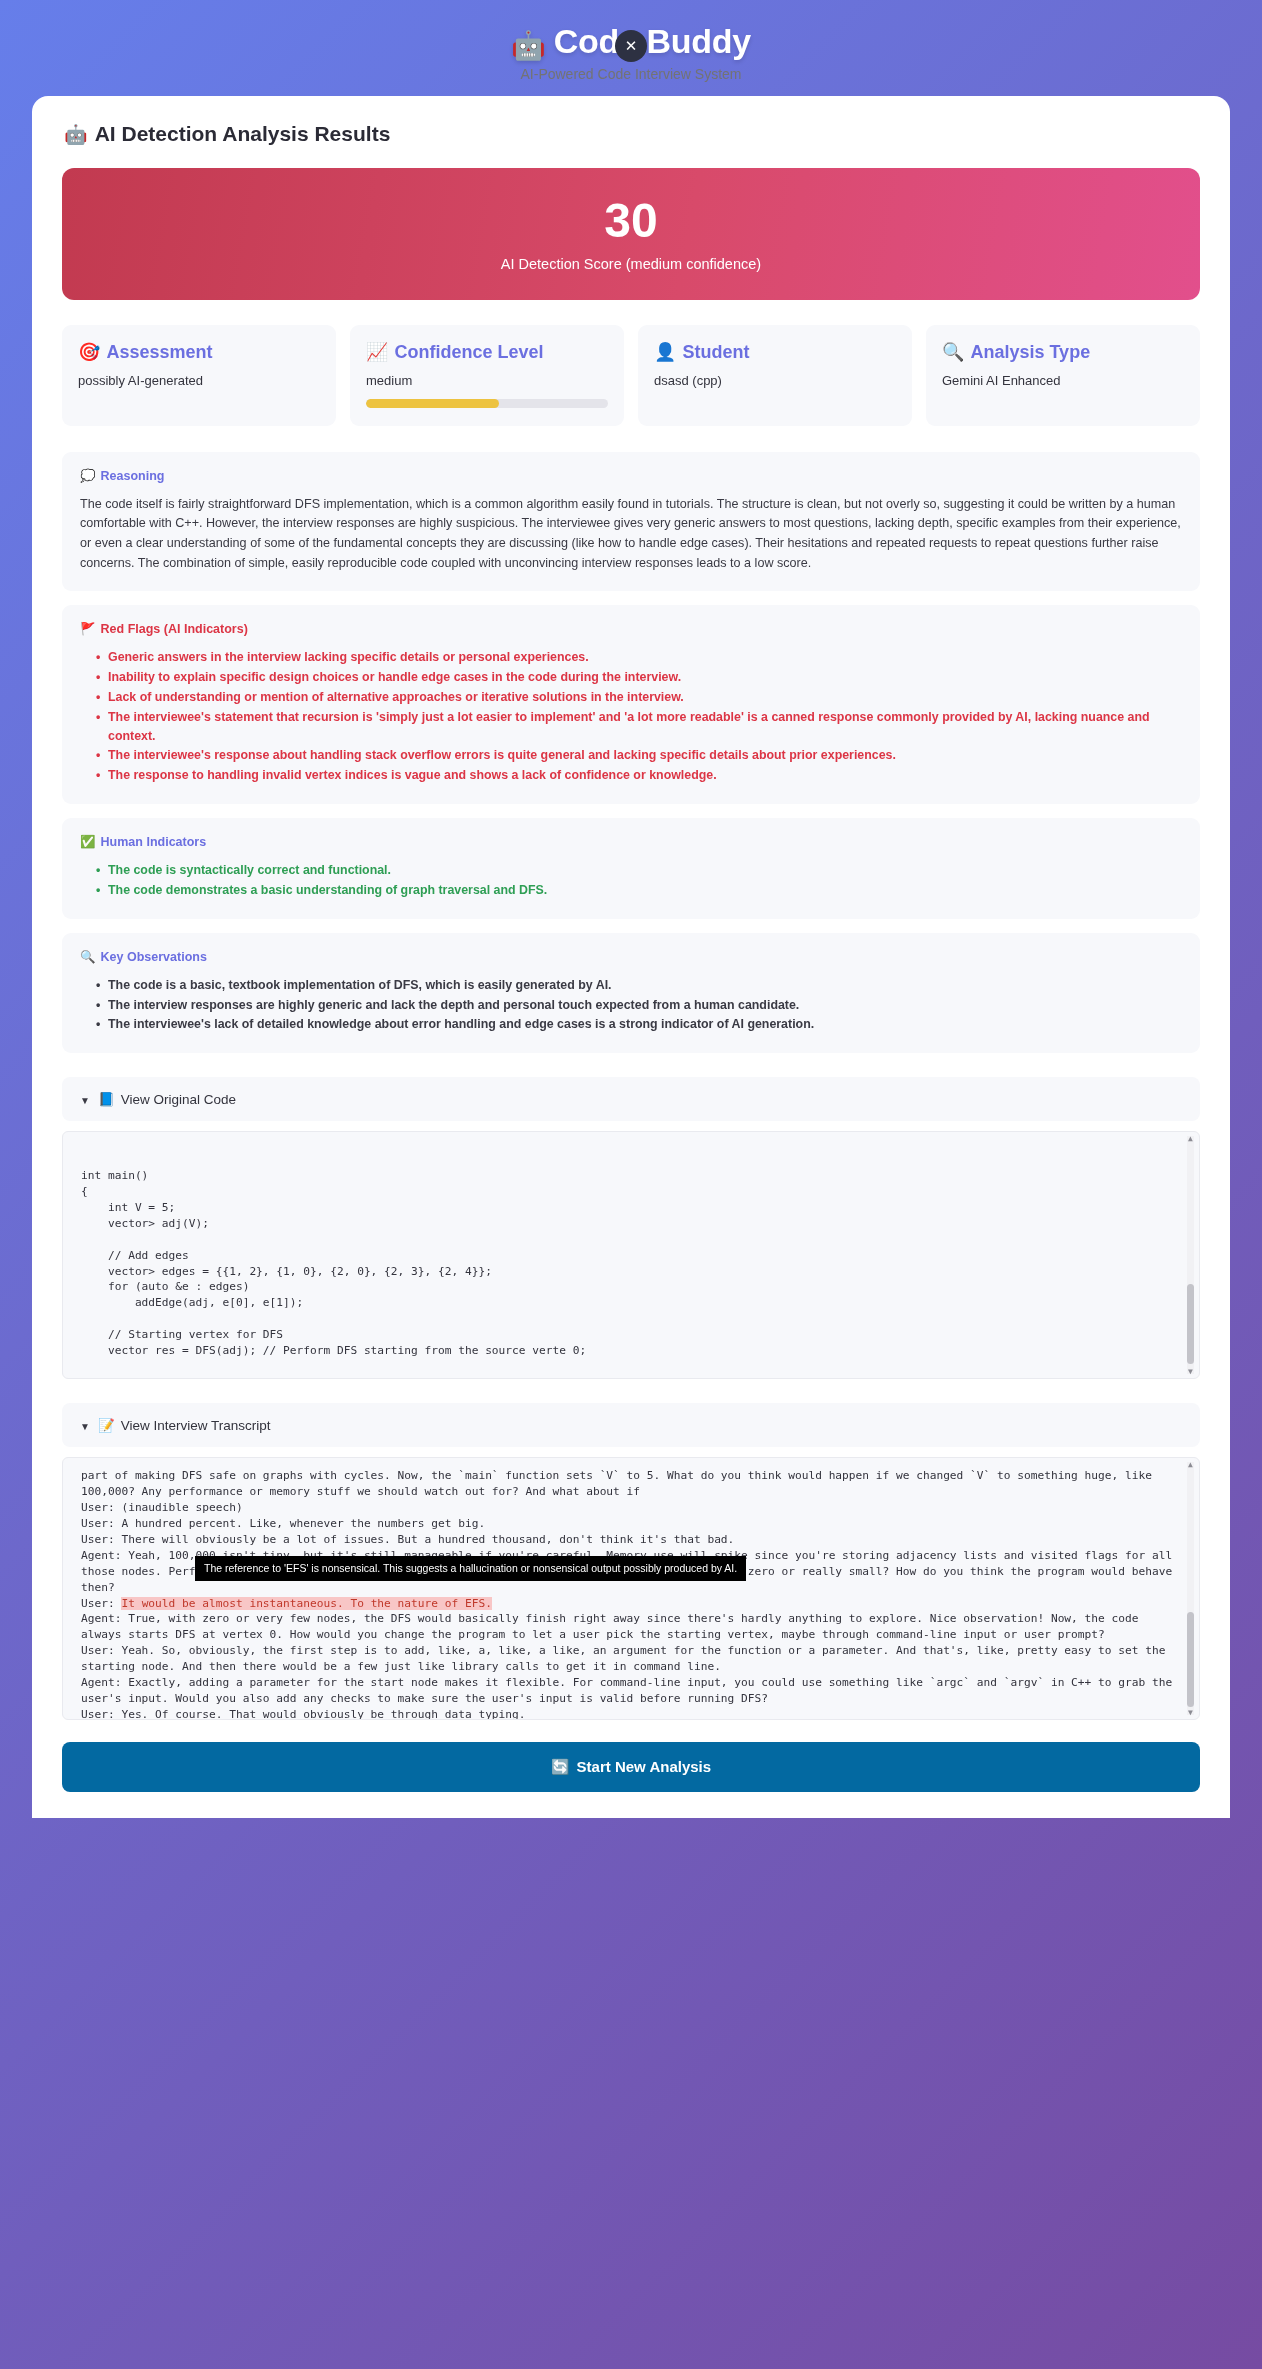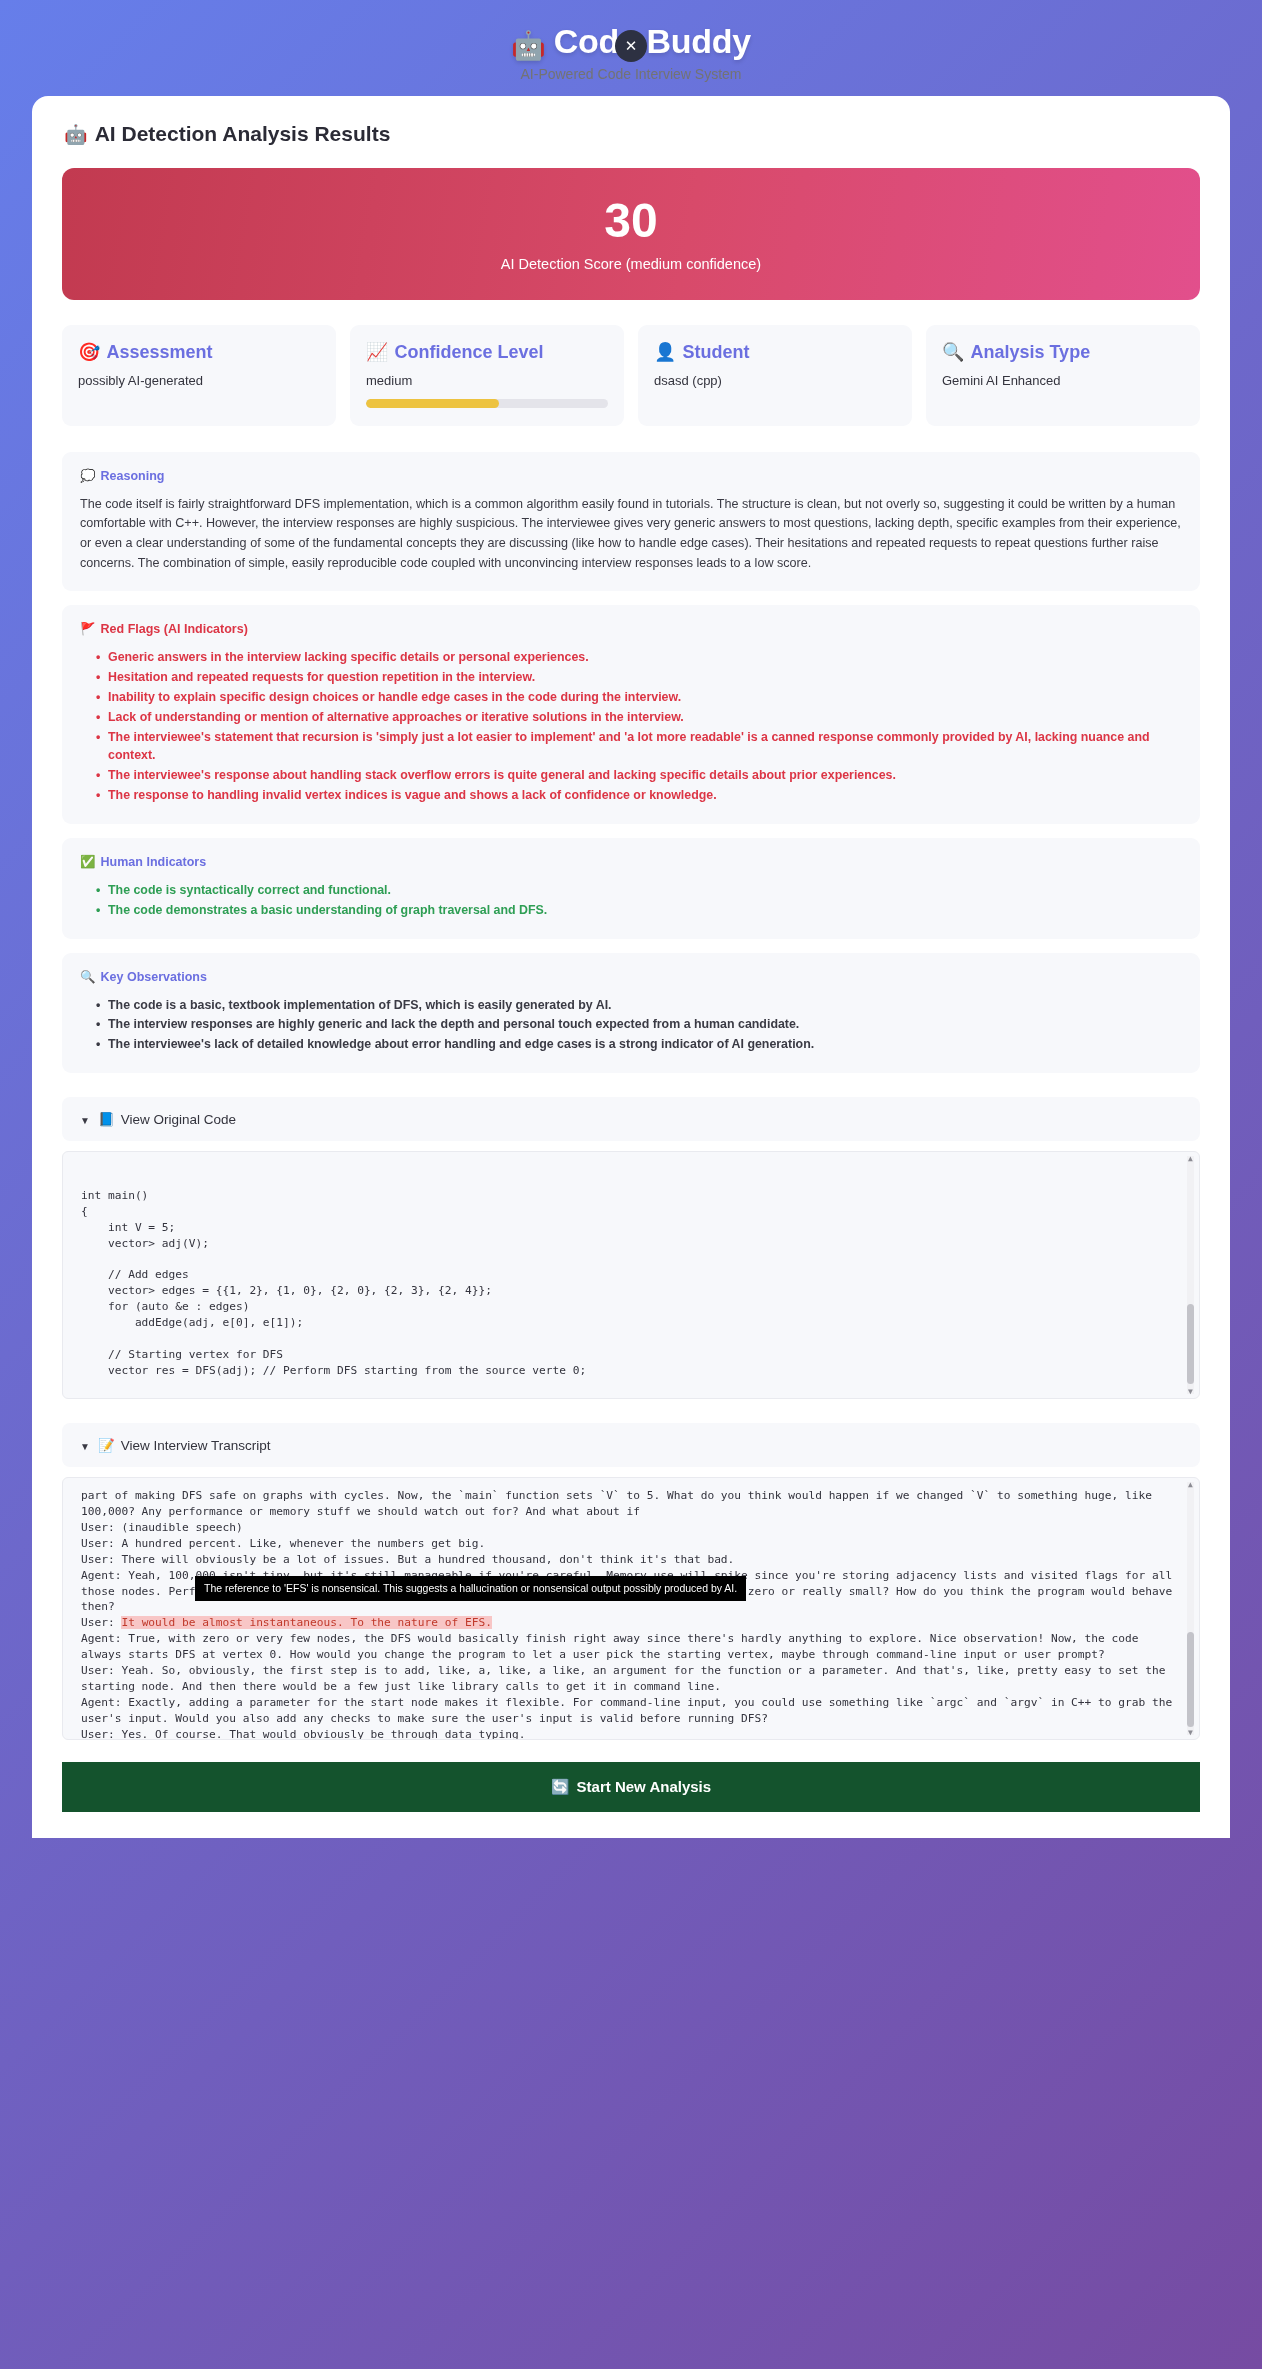--- a/index.html
+++ b/index.html
@@ -256,24 +256,24 @@
     z-index: 20;
   }
 
   
   .footer-wrap {
     padding: 22px 0 26px 0;
   }
   .start-btn {
     display: block;
     width: 100%;
-    background: #14532d;
+    background: #0369a1;
     color: #ffffff;
     border: none;
-    border-radius: 0;
+    border-radius: 8px;
     padding: 16px 10px;
     font-size: 15px;
     font-weight: bold;
     font-family: "Liberation Sans", sans-serif;
     cursor: pointer;
   }
   .start-btn .ico { margin-right: 7px; }
 </style>
 </head>
 <body>
@@ -333,21 +333,20 @@
     </div>
     <div class="reasoning-text">The code itself is fairly straightforward DFS implementation, which is a common algorithm easily found in tutorials. The structure is clean, but not overly so, suggesting it could be written by a human comfortable with C++. However, the interview responses are highly suspicious. The interviewee gives very generic answers to most questions, lacking depth, specific examples from their experience, or even a clear understanding of some of the fundamental concepts they are discussing (like how to handle edge cases). Their hesitations and repeated requests to repeat questions further raise concerns. The combination of simple, easily reproducible code coupled with unconvincing interview responses leads to a low score.</div>
   </div>
 
   <div class="section">
     <div class="section-head head-red">
       <span class="ico">🚩</span><span>Red Flags (AI Indicators)</span>
     </div>
     <ul class="list list-red" id="red-flags-list">
         <li>Generic answers in the interview lacking specific details or personal experiences.</li>
-        <li>Hesitation and repeated requests for question repetition in the interview.</li>
         <li>Inability to explain specific design choices or handle edge cases in the code during the interview.</li>
         <li>Lack of understanding or mention of alternative approaches or iterative solutions in the interview.</li>
         <li>The interviewee's statement that recursion is 'simply just a lot easier to implement' and 'a lot more readable' is a canned response commonly provided by AI, lacking nuance and context.</li>
         <li>The interviewee's response about handling stack overflow errors is quite general and lacking specific details about prior experiences.</li>
         <li>The response to handling invalid vertex indices is vague and shows a lack of confidence or knowledge.</li>
       </ul>
   </div>
 
   <div class="section">
     <div class="section-head head-green">

